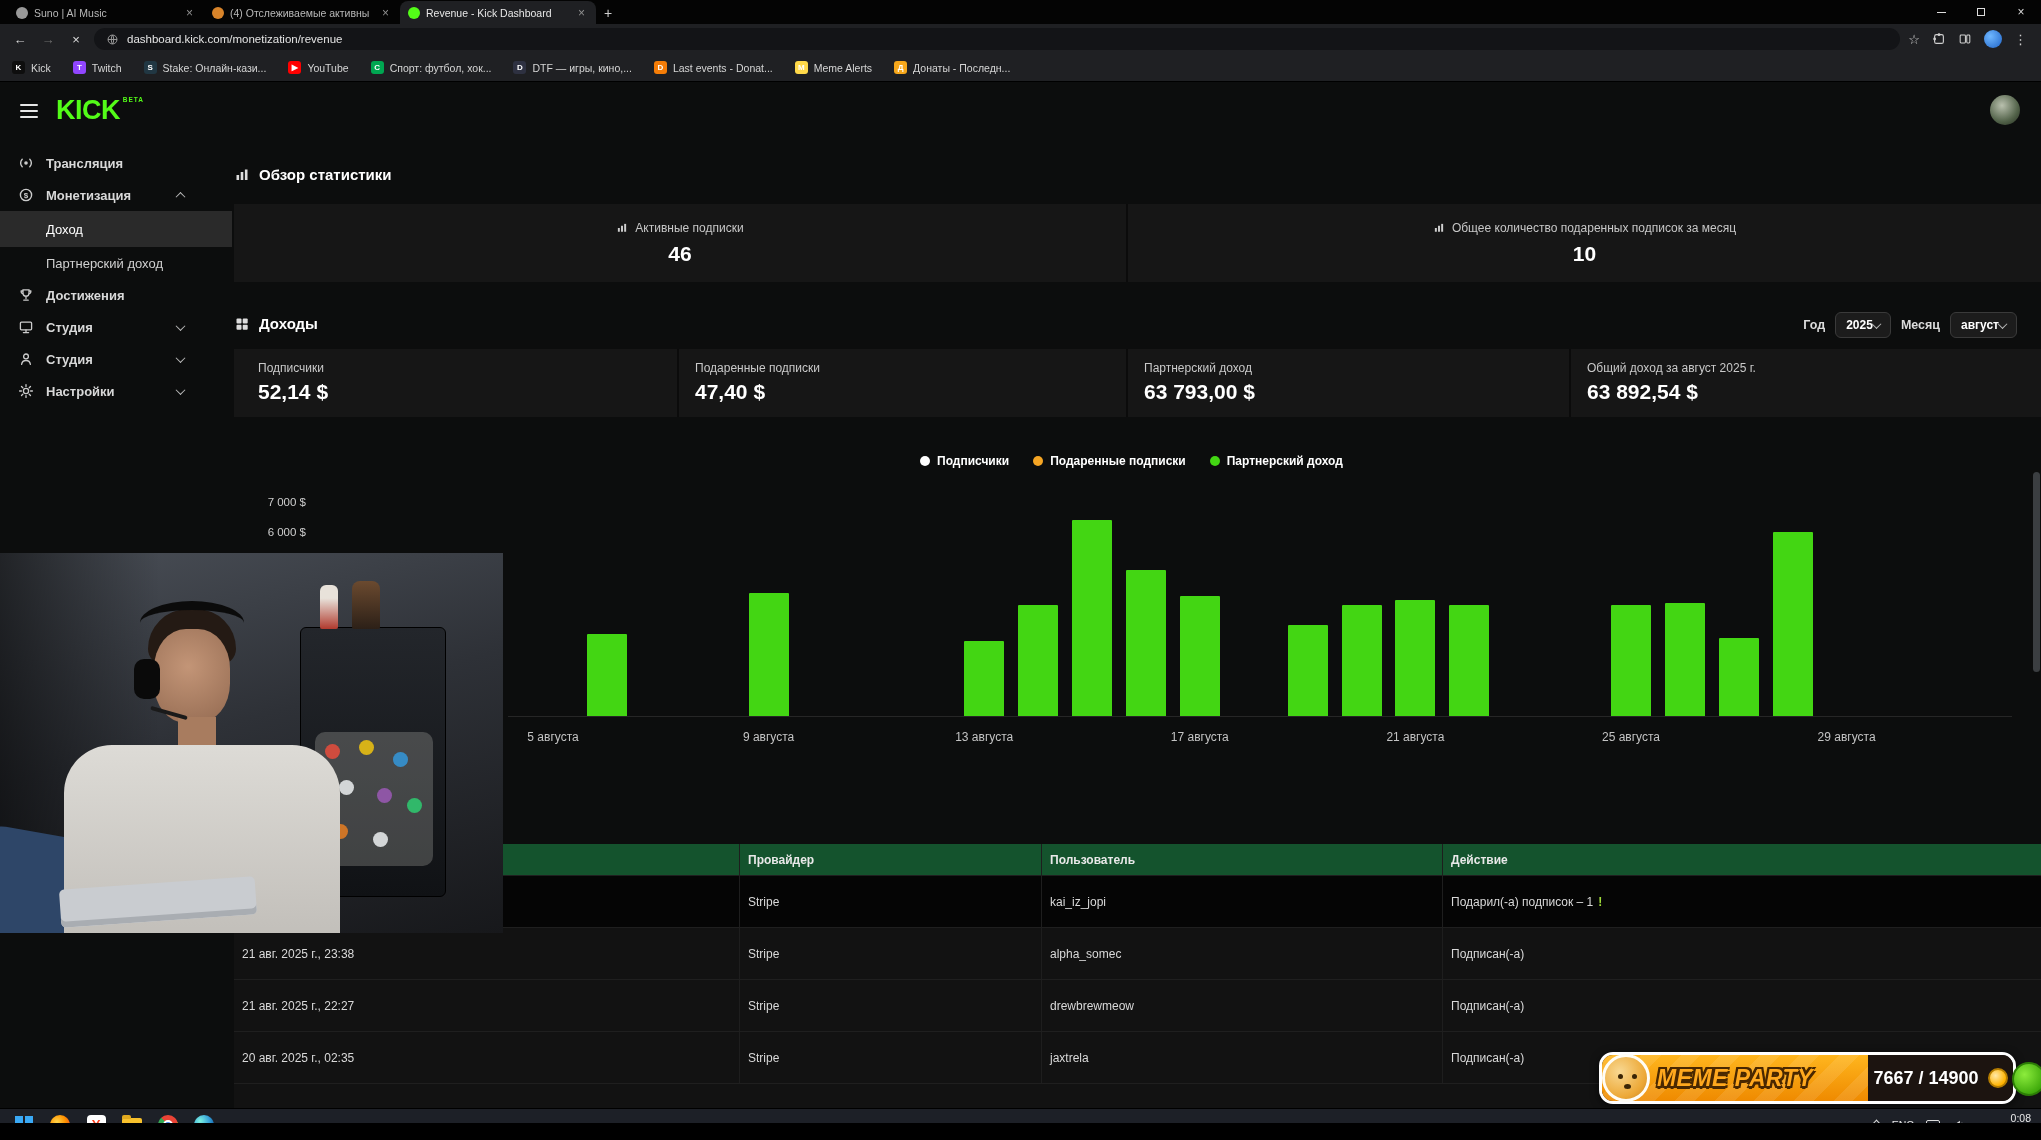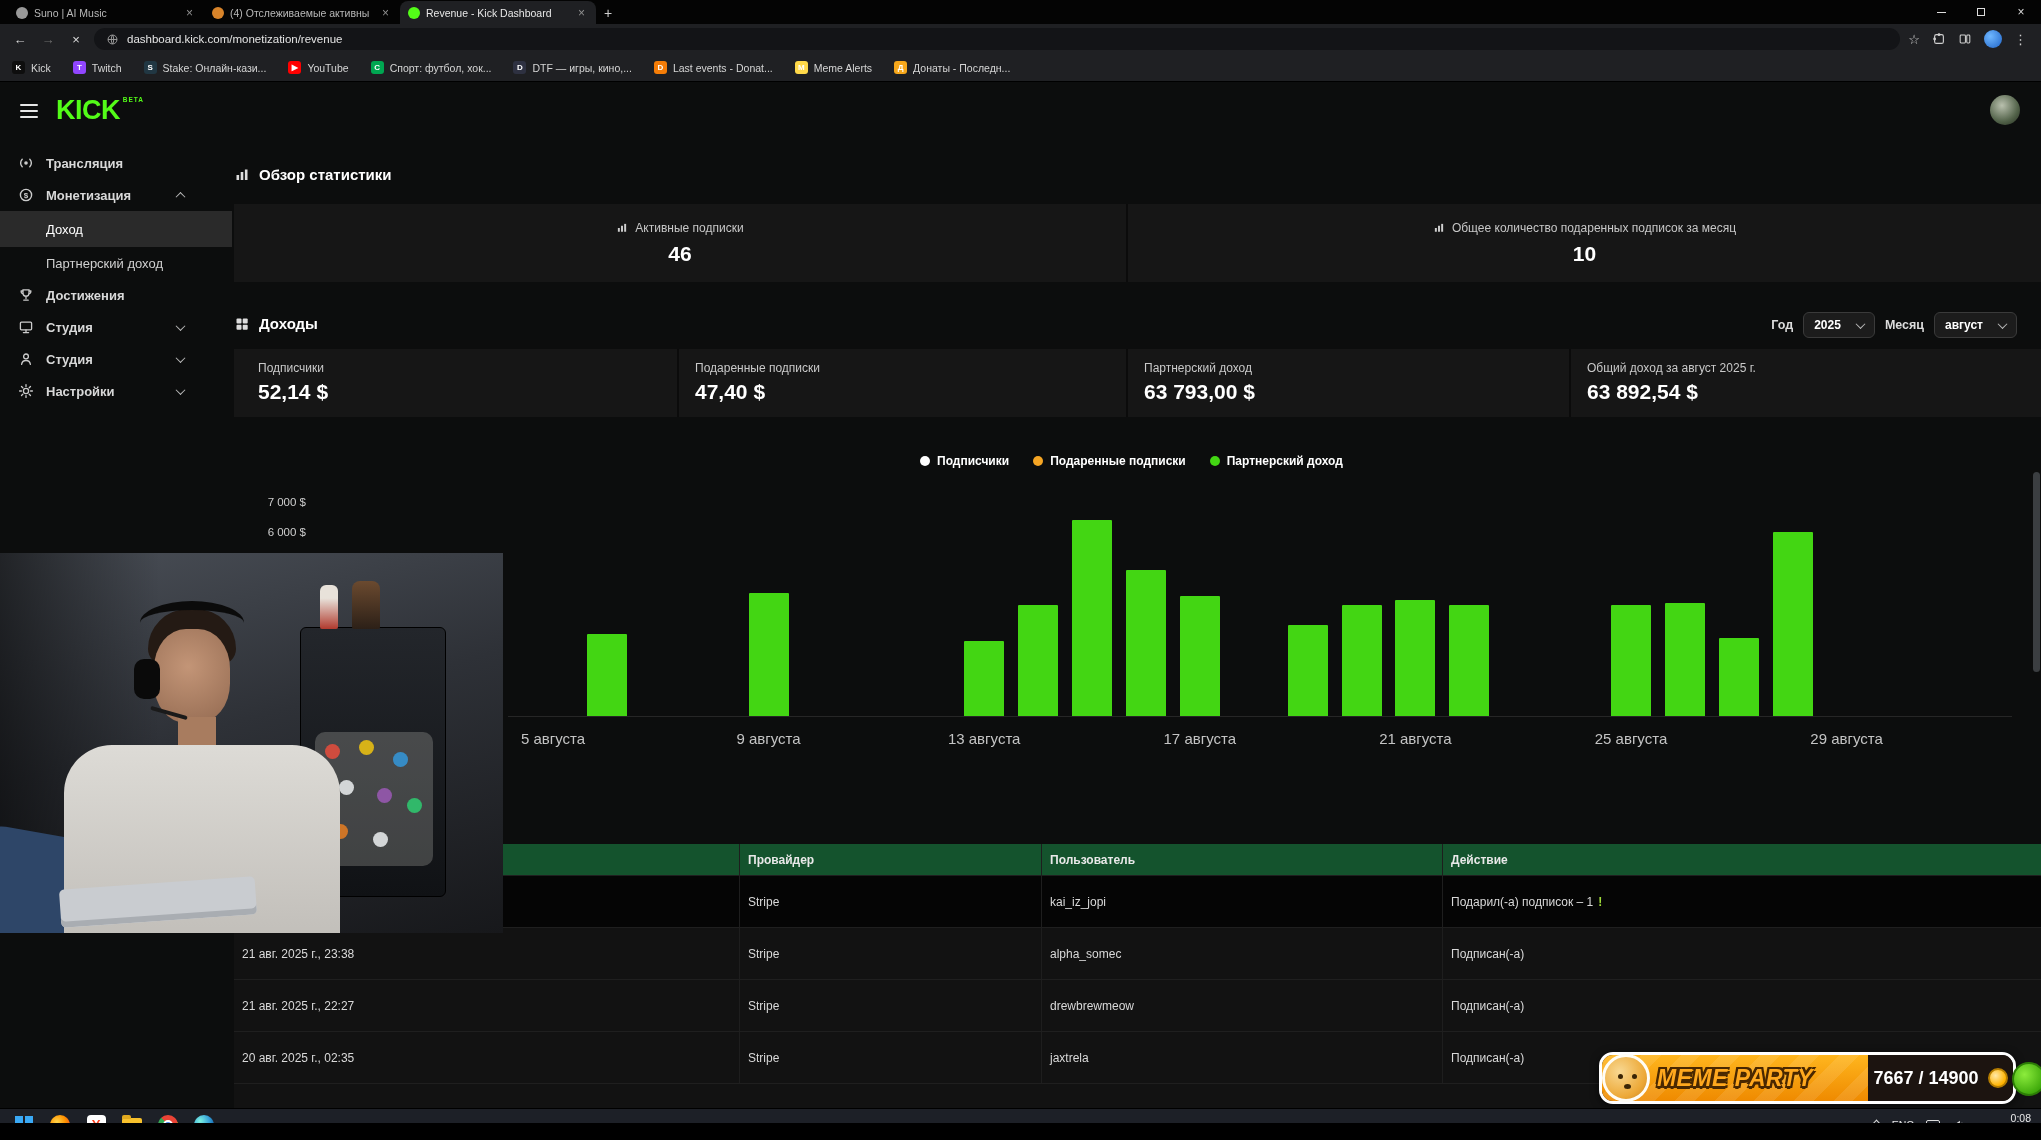--- a/index.html
+++ b/index.html
@@ -68,21 +68,21 @@
 
   .stats-row { position:absolute; left:234px; top:122px; width:1807px; height:78px; background:#161616; display:flex; }
   .stat-cell { position:relative; display:flex; flex-direction:column; align-items:center; justify-content:center; gap:7px; }
   .stat-cell + .stat-cell { border-left:2px solid #0b0b0b; }
   .stat-label { display:flex; align-items:center; gap:7px; color:#c7c7c7; font-size:12px; }
   .stat-label svg { width:12px; height:12px; }
   .stat-value { color:#fff; font-size:21px; font-weight:700; }
 
   .filters { position:absolute; right:24px; top:230px; height:26px; display:flex; align-items:center; gap:10px; }
   .f-label { color:#dcdcdc; font-size:12.5px; font-weight:600; }
-  .select { height:26px; background:#1c1c1c; border:1px solid #3a3a3a; border-radius:6px; display:flex; align-items:center; gap:16px; padding:0 10px; color:#fff; font-size:12px; font-weight:600; }
+  .select { height:26px; background:#1c1c1c; border:1px solid #3a3a3a; border-radius:6px; display:flex; align-items:center; gap:0; padding:0 10px; color:#fff; font-size:12px; font-weight:600; }
   .select .chev { margin-left:0; }
 
   .rev-row { position:absolute; left:234px; top:267px; width:1807px; height:68px; background:#161616; display:flex; }
   .rev-cell { padding:12px 0 0 16px; }
   .rev-cell.first { padding-left:24px; width:443px; }
   .rev-cell.c2 { width:449px; border-left:2px solid #0b0b0b; }
   .rev-cell.c3 { width:443px; border-left:2px solid #0b0b0b; }
   .rev-cell.c4 { flex:1; border-left:2px solid #0b0b0b; }
   .rev-label { color:#c9c9c9; font-size:12px; }
   .rev-value { color:#fff; font-size:21px; font-weight:700; margin-top:5px; }
@@ -90,21 +90,21 @@
   .chart-section { position:absolute; left:0; top:360px; width:2041px; height:310px; }
   .legend { position:absolute; left:920px; top:12px; display:flex; align-items:center; gap:24px; }
   .lg-item { display:flex; align-items:center; gap:7px; color:#fff; font-size:12px; font-weight:600; }
   .lg-dot { width:10px; height:10px; border-radius:50%; }
   .lg-white { background:#ffffff; }
   .lg-orange { background:#f5a524; }
   .lg-green { background:#43d613; }
   .chart-yaxis .ylabel { position:absolute; left:240px; width:66px; text-align:right; font-size:11.5px; color:#cfcfcf; }
   .chart-plot { position:absolute; left:508px; top:40px; width:1504px; height:235px; border-bottom:1px solid #262626; }
   .bar { position:absolute; bottom:0; width:40px; background:#43d613; border-radius:1px 1px 0 0; }
-  .chart-xticks .xtick { position:absolute; top:288px; width:120px; text-align:center; font-size:15px; color:#c4c4c4; }
+  .chart-xticks .xtick { position:absolute; top:288px; width:120px; text-align:center; font-size:12px; color:#c4c4c4; }
 
   .table { position:absolute; left:234px; top:762px; width:1807px; }
   .t-grid { display:grid; grid-template-columns:505px 302px 401px 1fr; align-items:center; }
   .t-head { height:31px; background:#14532d; color:#e9e9e9; font-size:12px; font-weight:700; }
   .t-row { height:52px; background:#121212; border-top:1px solid #1f1f1f; color:#d9d9d9; font-size:12px; }
   .t-row.dark { background:#050505; }
   .t-cell { padding-left:8px; height:100%; display:flex; align-items:center; }
   .t-cell.b { border-left:1px solid #1e1e1e; }
   .t-stub { height:25px; background:#121212; border-top:1px solid #1f1f1f; }
   .act-suffix { color:#9fdb3a; font-weight:700; margin-left:5px; }

